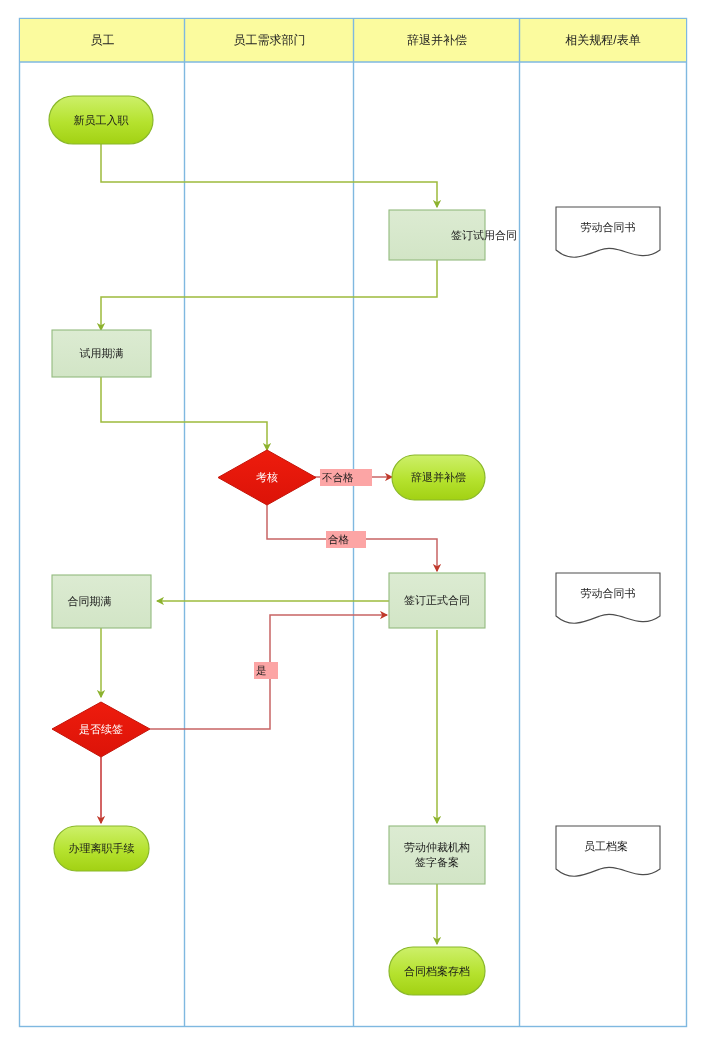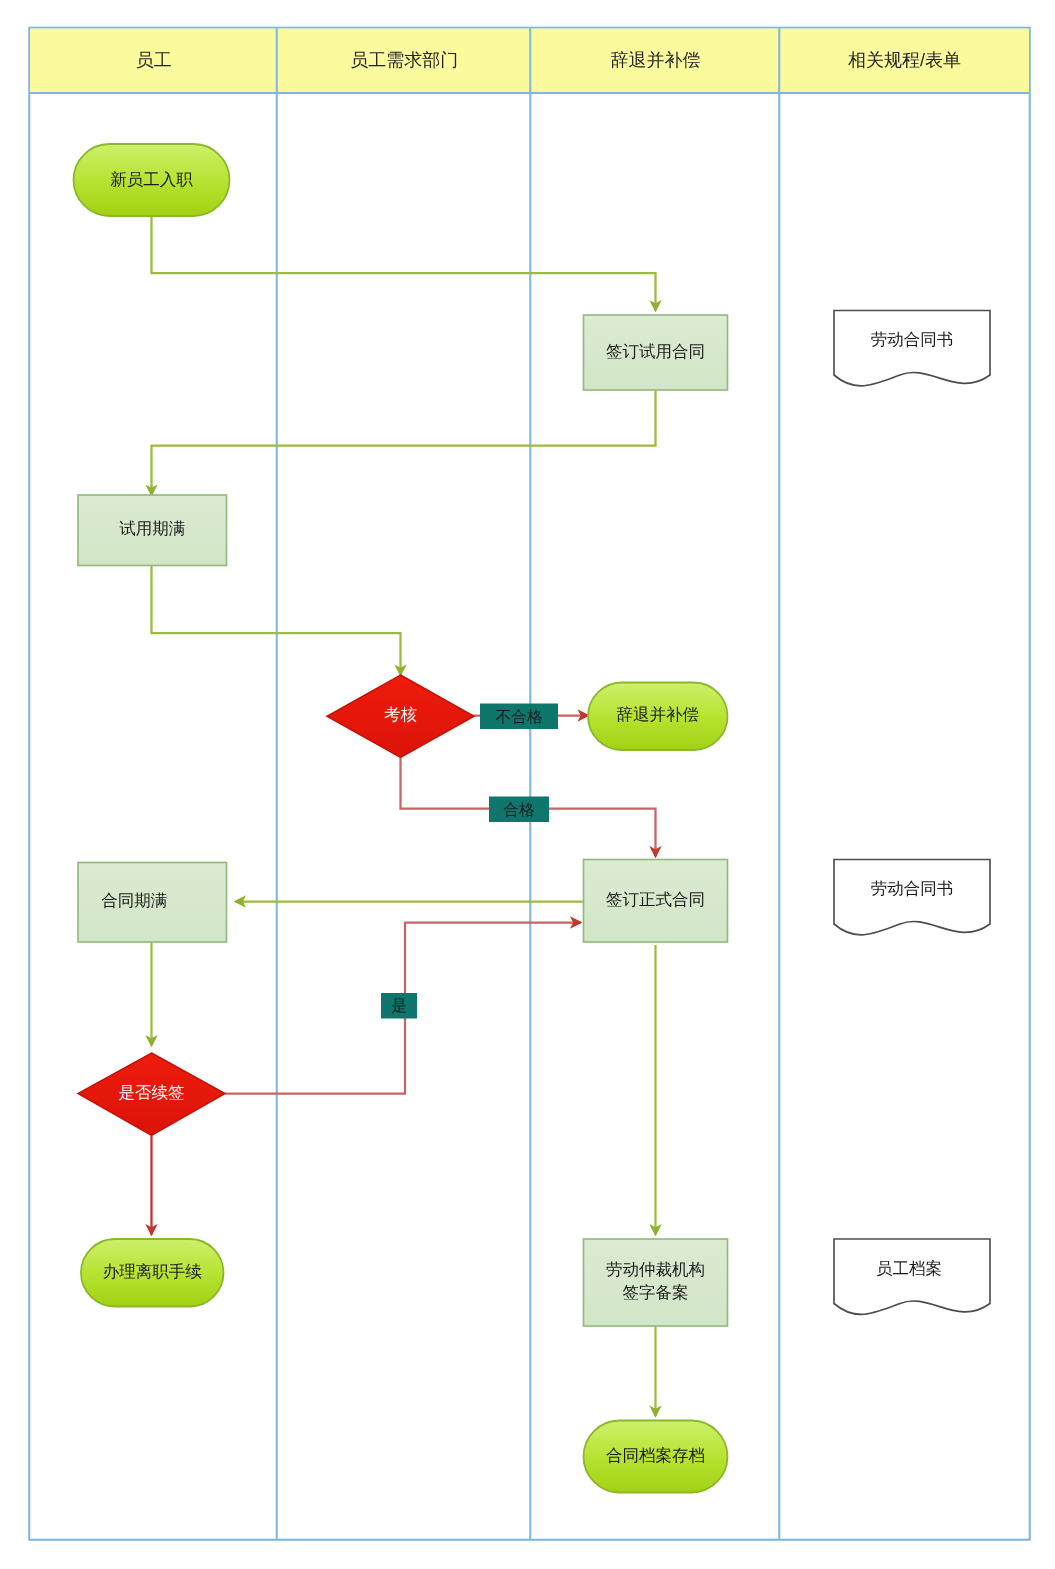--- a/index.html
+++ b/index.html
@@ -42,24 +42,23 @@
     display: flex;
     align-items: center;
     justify-content: center;
     font-size: 12px;
     color: #222222;
   }
   .edge-label {
     position: absolute;
     display: flex;
     align-items: center;
-    justify-content: center;
     font-size: 10.5px;
     color: #1a1a1a;
-    background: #0f766e;
+    background: #fca5a5;
     padding: 0 2px;
   }
 </style>
 </head>
 <body>
 
 <div id="canvas">
 
   <svg id="flow-svg" viewBox="0 0 703 1046">
     <defs>
@@ -163,21 +162,21 @@
     <span>辞退并补偿</span>
   </div>
   <div class="lane-header-label" style="left:520px; top:19px; width:166px; height:43px;">
     <span>相关规程/表单</span>
   </div>
 
   <div class="node-label" style="left:49px; top:96px; width:104px; height:48px;">
     <span>新员工入职</span>
   </div>
 
-  <div class="node-label" style="left:389px; top:210px; width:96px; height:50px;">
+  <div class="node-label" style="left:389px; top:210px; width:96px; height:50px;padding-left:47px;">
     <span>签订试用合同</span>
   </div>
 
   <div class="node-label" style="left:556px; top:207px; width:104px; height:40px;">
     <span>劳动合同书</span>
   </div>
 
   <div class="node-label" style="left:52px; top:330px; width:99px; height:47px;">
     <span>试用期满</span>
   </div>

